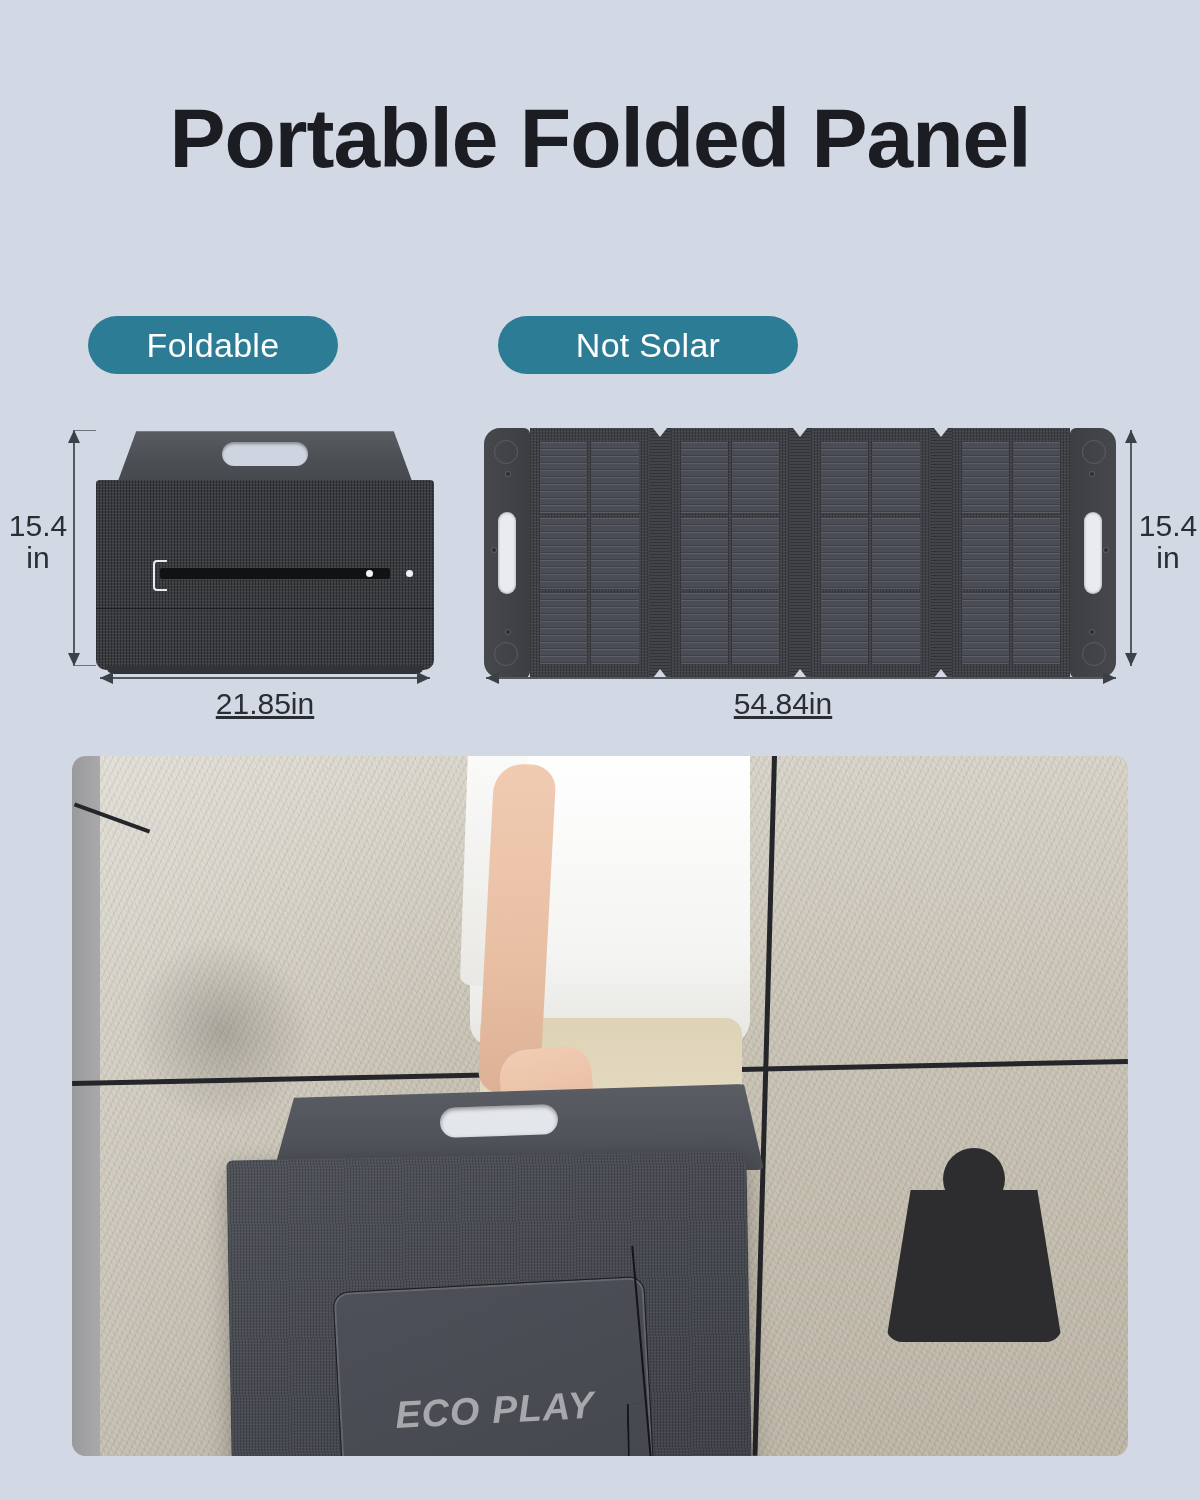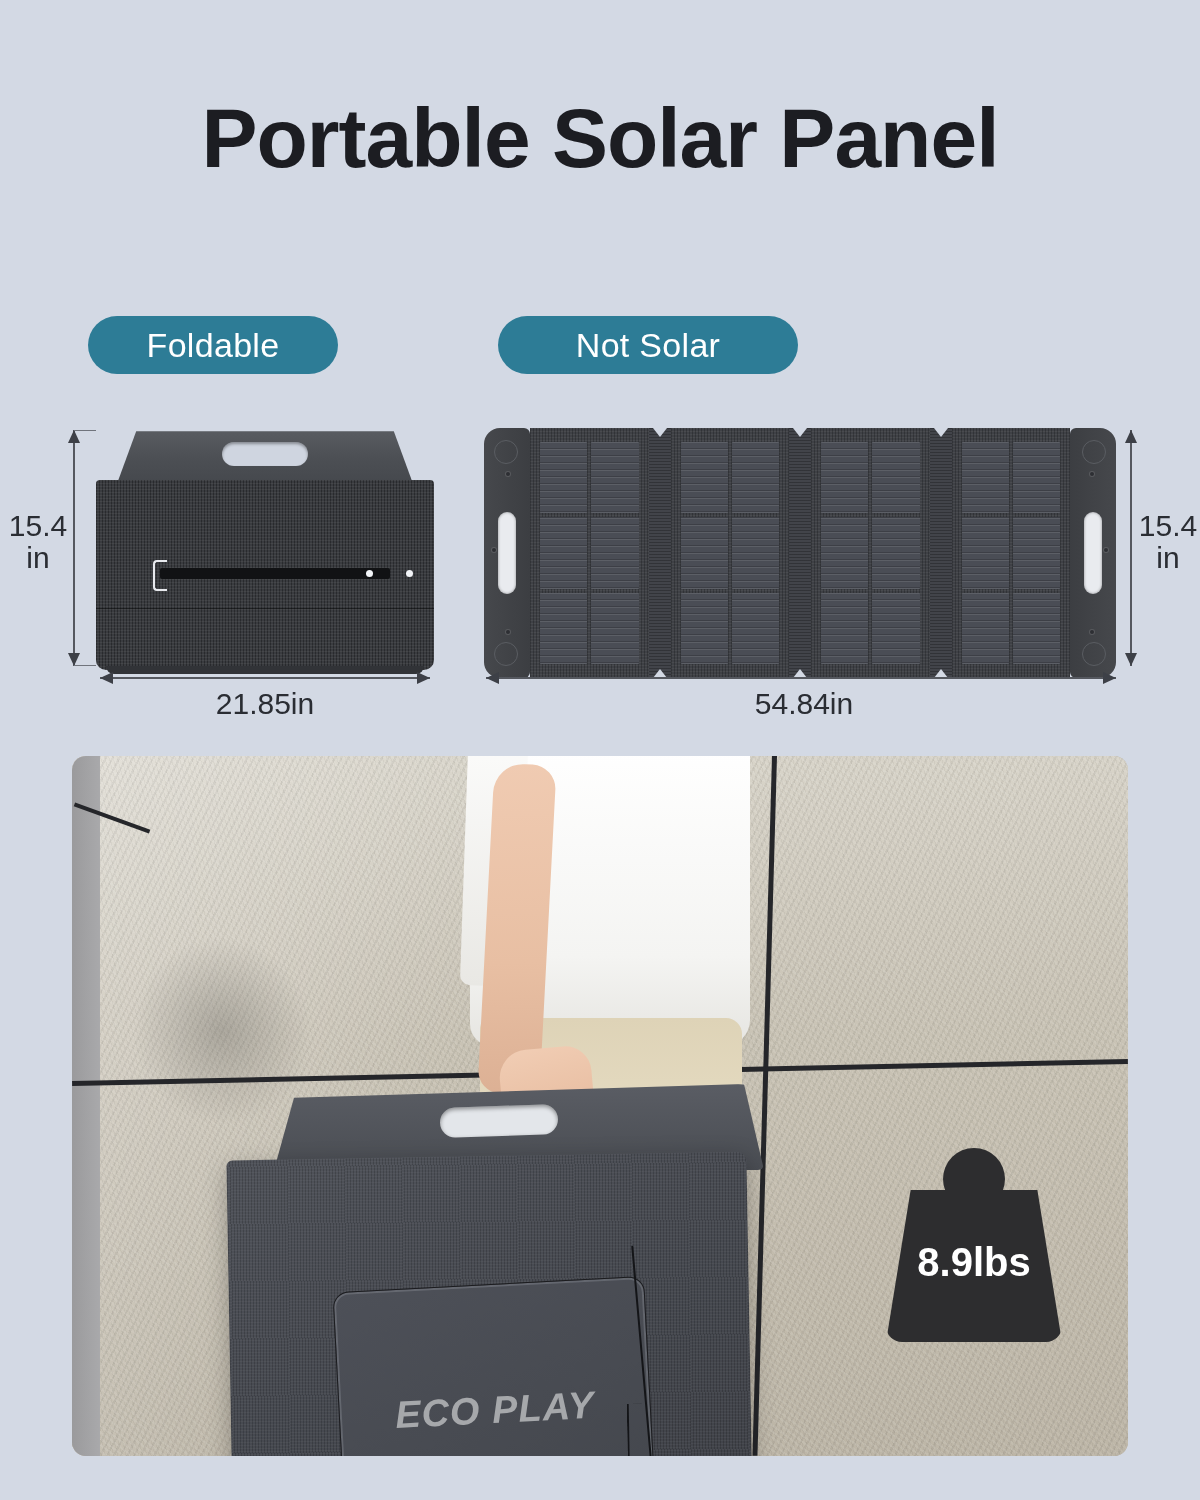--- a/index.html
+++ b/index.html
@@ -32,22 +32,22 @@
   #badge-foldable{left:88px;top:316px;width:250px;}
   #badge-notfolded{left:498px;top:316px;width:300px;}
 
   
   .dim-label{
     position:absolute;color:#2a2d33;font-size:30px;
     text-align:center;line-height:1.08;
   }
   #dim-left-h{left:6px;top:510px;width:64px;}
   #dim-right-h{left:1136px;top:510px;width:64px;}
-  #dim-folded-w{left:135px;top:688px;width:260px;}
-  #dim-unfolded-w{left:664px;top:688px;width:280px;}
+  #dim-folded-w{left:135px;top:688px;width:260px;text-decoration:underline;}
+  #dim-unfolded-w{left:643px;top:688px;width:280px;text-decoration:underline;}
 
   .arrow-v,.arrow-h{position:absolute;}
   .arrow-v .shaft{position:absolute;left:50%;top:0;width:2px;height:100%;
     background:#55585f;transform:translateX(-50%);}
   .arrow-v .head{position:absolute;left:50%;width:0;height:0;
     border-left:6px solid transparent;border-right:6px solid transparent;
     transform:translateX(-50%);}
   .arrow-v .head.up{top:0;border-bottom:13px solid #3d4047;}
   .arrow-v .head.down{bottom:0;border-top:13px solid #3d4047;}
 
@@ -285,21 +285,21 @@
   }
   .weight-text{
     position:absolute;left:0;top:92px;width:176px;
     text-align:center;color:#ffffff;
     font-size:40px;font-weight:bold;
   }
 </style>
 </head>
 <body>
 
-<div class="page-title">Portable Solar Panel</div>
+<div class="page-title">Portable Folded Panel</div>
 
 <div class="badge" id="badge-foldable">Foldable</div>
 <div class="badge" id="badge-notfolded">Not Solar</div>
 
 <div class="arrow-v" style="left:68px;top:430px;width:12px;height:236px;">
   <div class="shaft"></div>
     <div class="head up"></div>
     <div class="head down"></div>
 </div>
 <div class="tick" style="left:74px;top:430px;width:22px;height:1px;"></div>
@@ -463,14 +463,13 @@
       </div>
       <div class="cable"></div>
       <div class="cable2"></div>
     </div>
   </div>
 </div>
 
 <div id="weight-badge">
   <div class="weight-knob"></div>
   <div class="weight-body"></div>
-  <div class="weight-text">8.9lbs</div>
 </div>
 
 </body></html>

